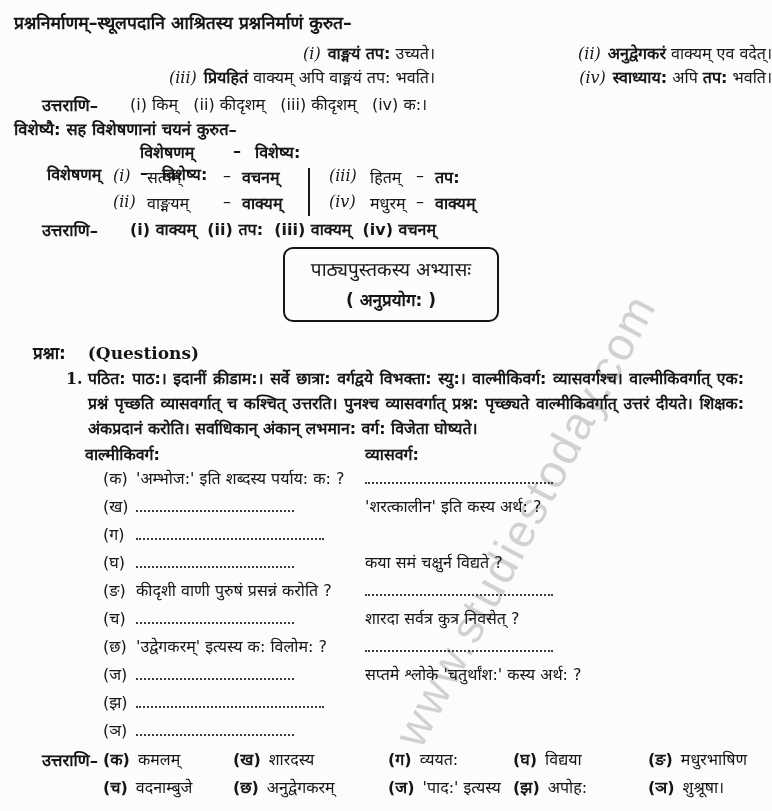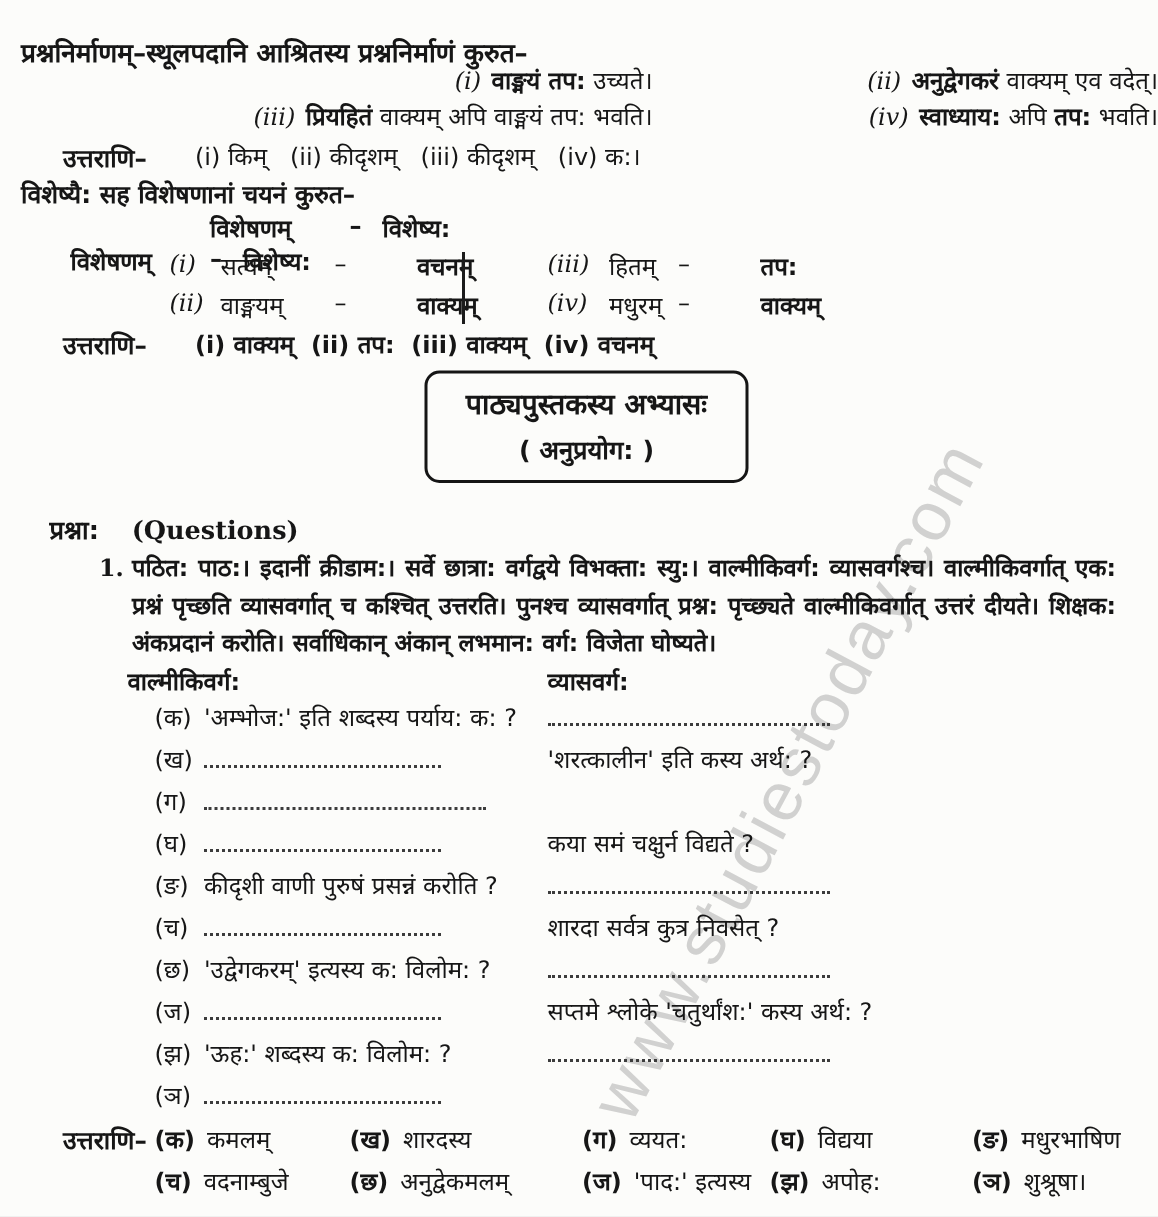--- a/index.html
+++ b/index.html
@@ -25,21 +25,21 @@
     position:absolute; z-index:0;
     left:525px; top:520px;
     transform:translate(-50%,-50%) rotate(-62deg);
     font-size:46px; letter-spacing:2px;
     color:rgba(150,150,150,0.42);
     white-space:nowrap;
     font-family:"Liberation Sans", sans-serif;
   }
 
   
-  .title1 { top:22px; left:14px; right:20px; font-weight:700; font-size:17.5px; }
+  .title1 { top:10px; left:14px; right:20px; font-weight:700; font-size:17.5px; }
   .t-row { display:flex; padding-left:100px;text-align:right; }
   .t-row1 { top:42px; }
   .t-row2 { top:66px; }
   .t-cell1 { width:335px; flex:none; }
   .t-cell2 { flex:1; }
   .ansline-label { position:absolute; left:42px; font-weight:700; font-size:16.5px; }
   .ansline-text { position:absolute; left:130px; }
   .ans1 { top:93px; height:24px; }
 
   
@@ -48,37 +48,37 @@
   .mh-left { margin-left:140px; width:168px; display:flex; }
   .mh-right { margin-left:47px; display:flex; }
   .mh-adj { width:93px; }
   .mh-dash { width:22px; }
   .m-row { display:flex; padding-left:113px; }
   .m-row1 { top:166px; }
   .m-row2 { top:192px; }
   .mr-num { width:27px; }
   .mr-adj { width:76px; }
   .mr-dash { width:19px; }
-  .mr-noun { width:73px; font-weight:700;margin-left:36px; }
+  .mr-noun { width:73px; font-weight:700; }
   .mr-gap { width:14px; }
   .mr-num2 { width:34px; }
   .mr-adj2 { width:46px; }
   .mr-dash2 { width:19px; }
   .m-divider { position:absolute; left:308px; top:168px; height:48px; width:0; border-left:2.5px solid #1b1b1b; }
   .ans2 { top:218px; height:24px; }
   .ans2 .ansline-text { font-weight:600; }
 
   
   .title-box {
     position:absolute; left:283px; top:247px; width:216px;
     border:2.5px solid #151515; border-radius:10px;
     text-align:center; padding:7px 8px 9px 8px;
     background:rgba(252,252,250,0.6);
   }
-  .title-box .l1 { font-size:19px; font-weight:700; }
+  .title-box .l1 { font-size:19px; font-weight:400; }
   .title-box .l2 { font-size:17px; font-weight:700; margin-top:6px;text-align:center; }
 
   
   .ex-heading { top:341px; left:33px; font-weight:700; font-size:17px; }
   .ex-heading .en { font-family:"DejaVu Serif", serif; margin-left:16px; }
   .ex-para { top:366px; left:66px; right:28px; display:flex; font-weight:700; line-height:25px; font-size:15.8px; }
   .ex-para .qnum { width:22px; flex:none; font-family:"DejaVu Serif", serif; }
   .ex-para .ptext { flex:1; text-align:justify; }
   .col-headers { top:443px; height:22px; }
   .colh-left { position:absolute; left:85px; font-weight:700; }
@@ -248,21 +248,20 @@
       </div>
 
       <div class="qa-row">
         <span class="qa-label">(ज)</span>
         <span class="qa-left"><span class="dots dots-l"></span></span>
         <span class="qa-right"><span>सप्तमे श्लोके 'चतुर्थांश:' कस्य अर्थ: ?</span></span>
       </div>
 
       <div class="qa-row">
         <span class="qa-label">(झ)</span>
-        <span class="qa-left"><span>'ऊह:' शब्दस्य क: विलोम: ?</span></span>
         <span class="qa-right"><span class="dots dots-r"></span></span>
       </div>
 
       <div class="qa-row">
         <span class="qa-label">(ञ)</span>
         <span class="qa-left"><span class="dots dots-l"></span></span>
       </div>
 
     </div>
 
@@ -292,21 +291,21 @@
           </span>
       </div>
 
       <div class="exa-row">
         <span class="exa-cell exa-c1">
             <span class="lab">(च)</span>
             <span>वदनाम्बुजे</span>
           </span>
         <span class="exa-cell exa-c2">
             <span class="lab">(छ)</span>
-            <span>अनुद्वेकमलम्</span>
+            <span>अनुद्वेगकरम्</span>
           </span>
         <span class="exa-cell exa-c3">
             <span class="lab">(ज)</span>
             <span>'पाद:' इत्यस्य</span>
           </span>
         <span class="exa-cell exa-c4">
             <span class="lab">(झ)</span>
             <span>अपोह:</span>
           </span>
         <span class="exa-cell exa-c5">

